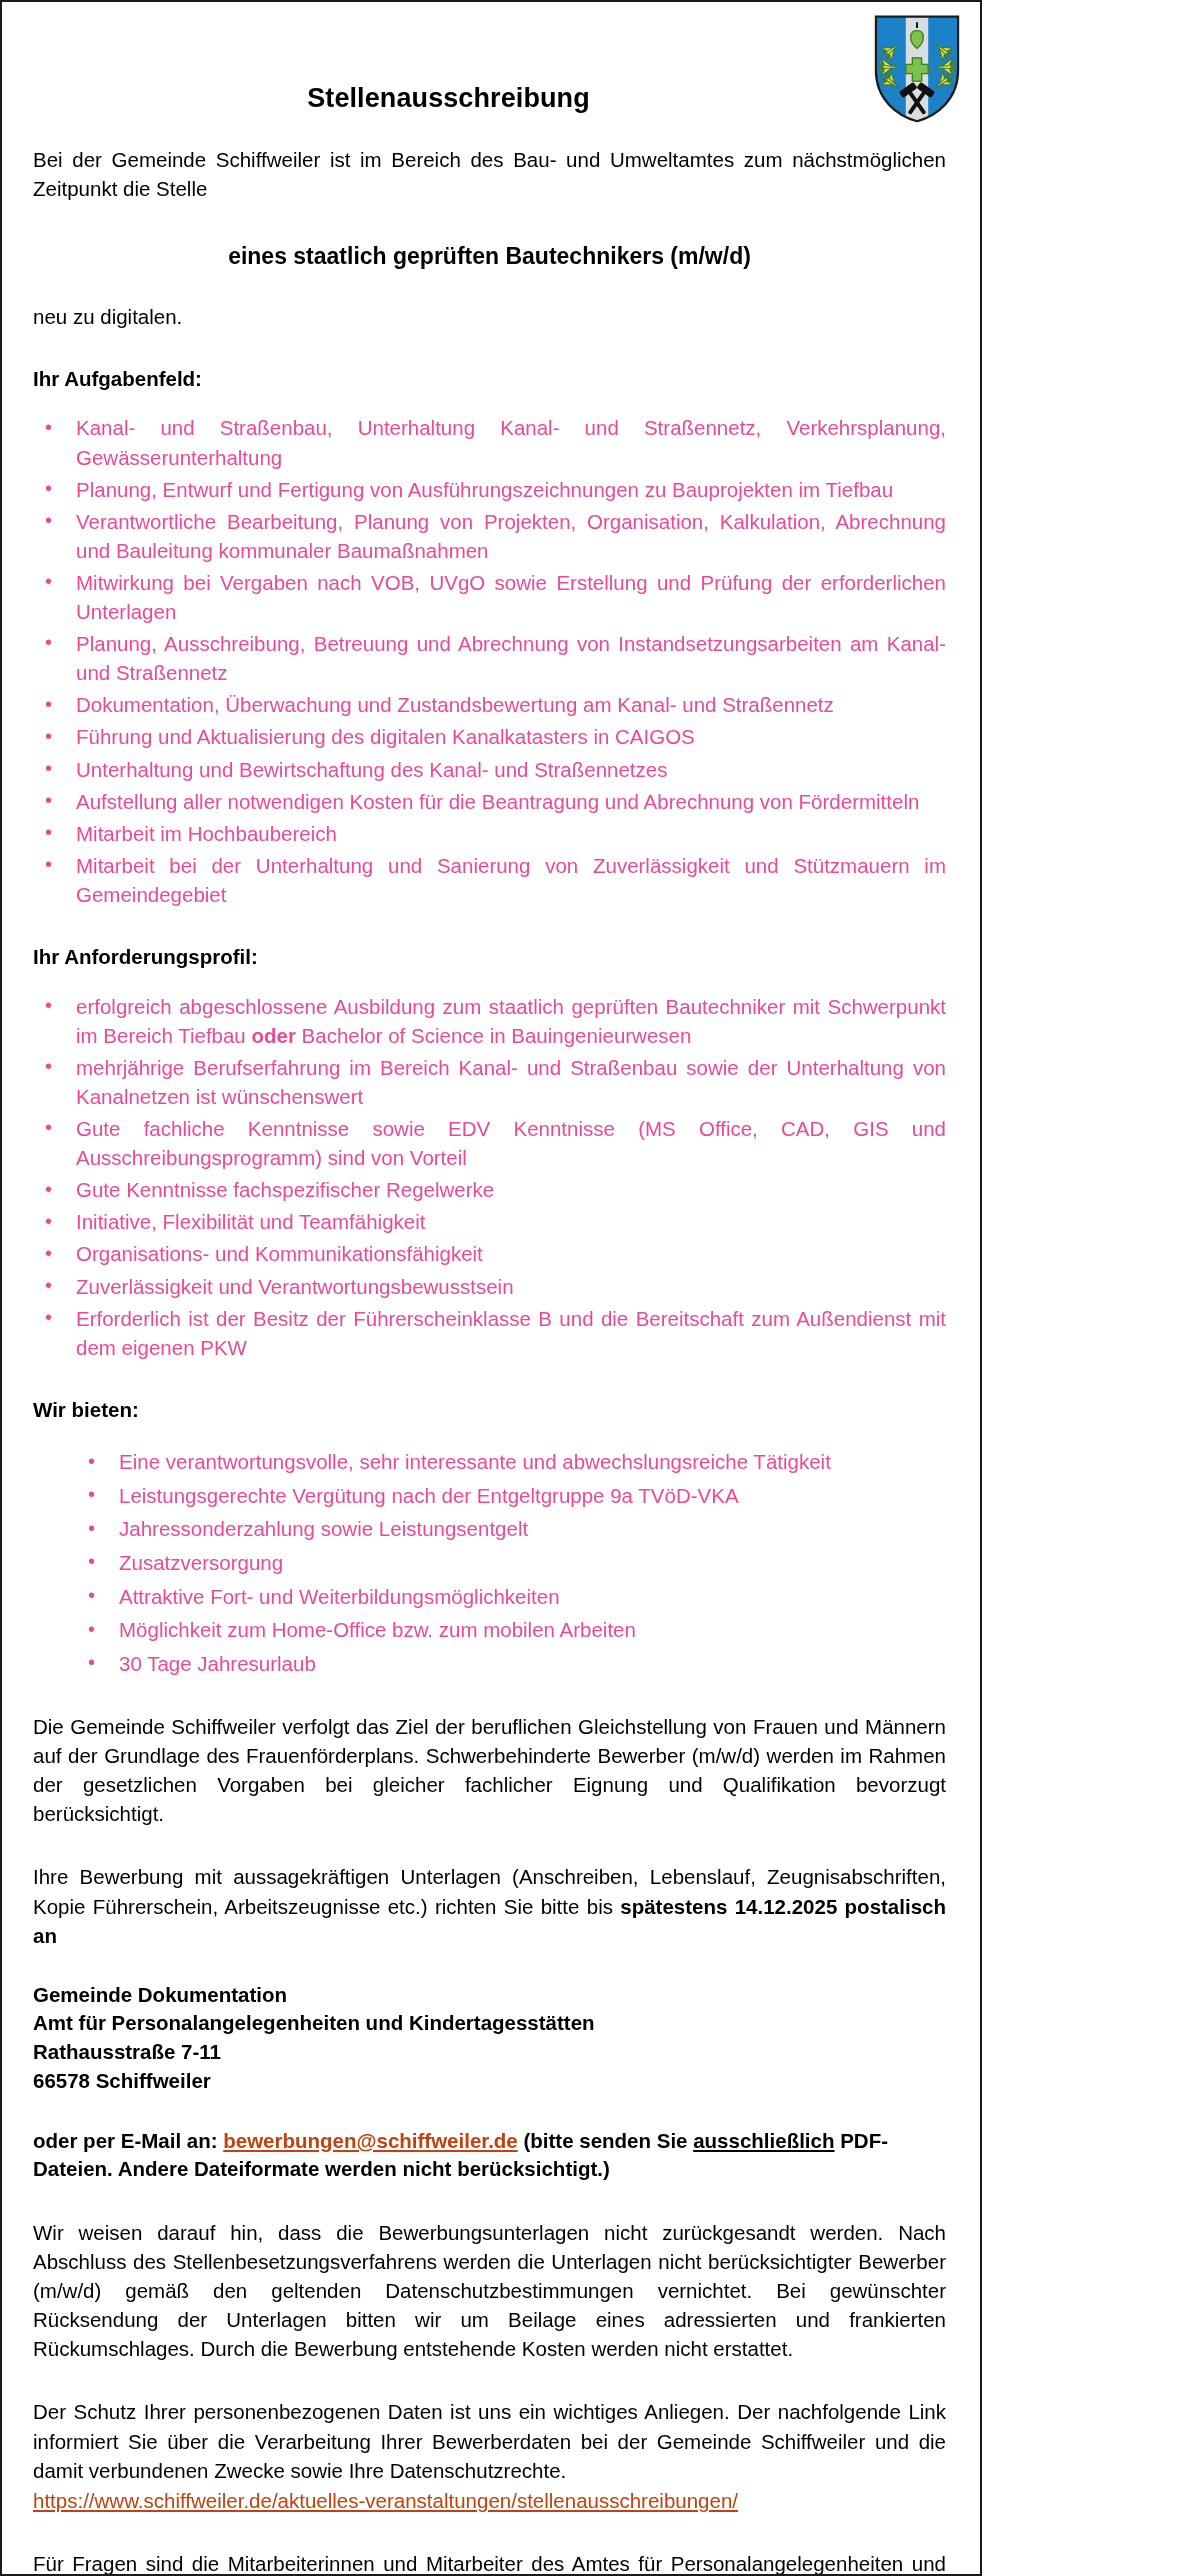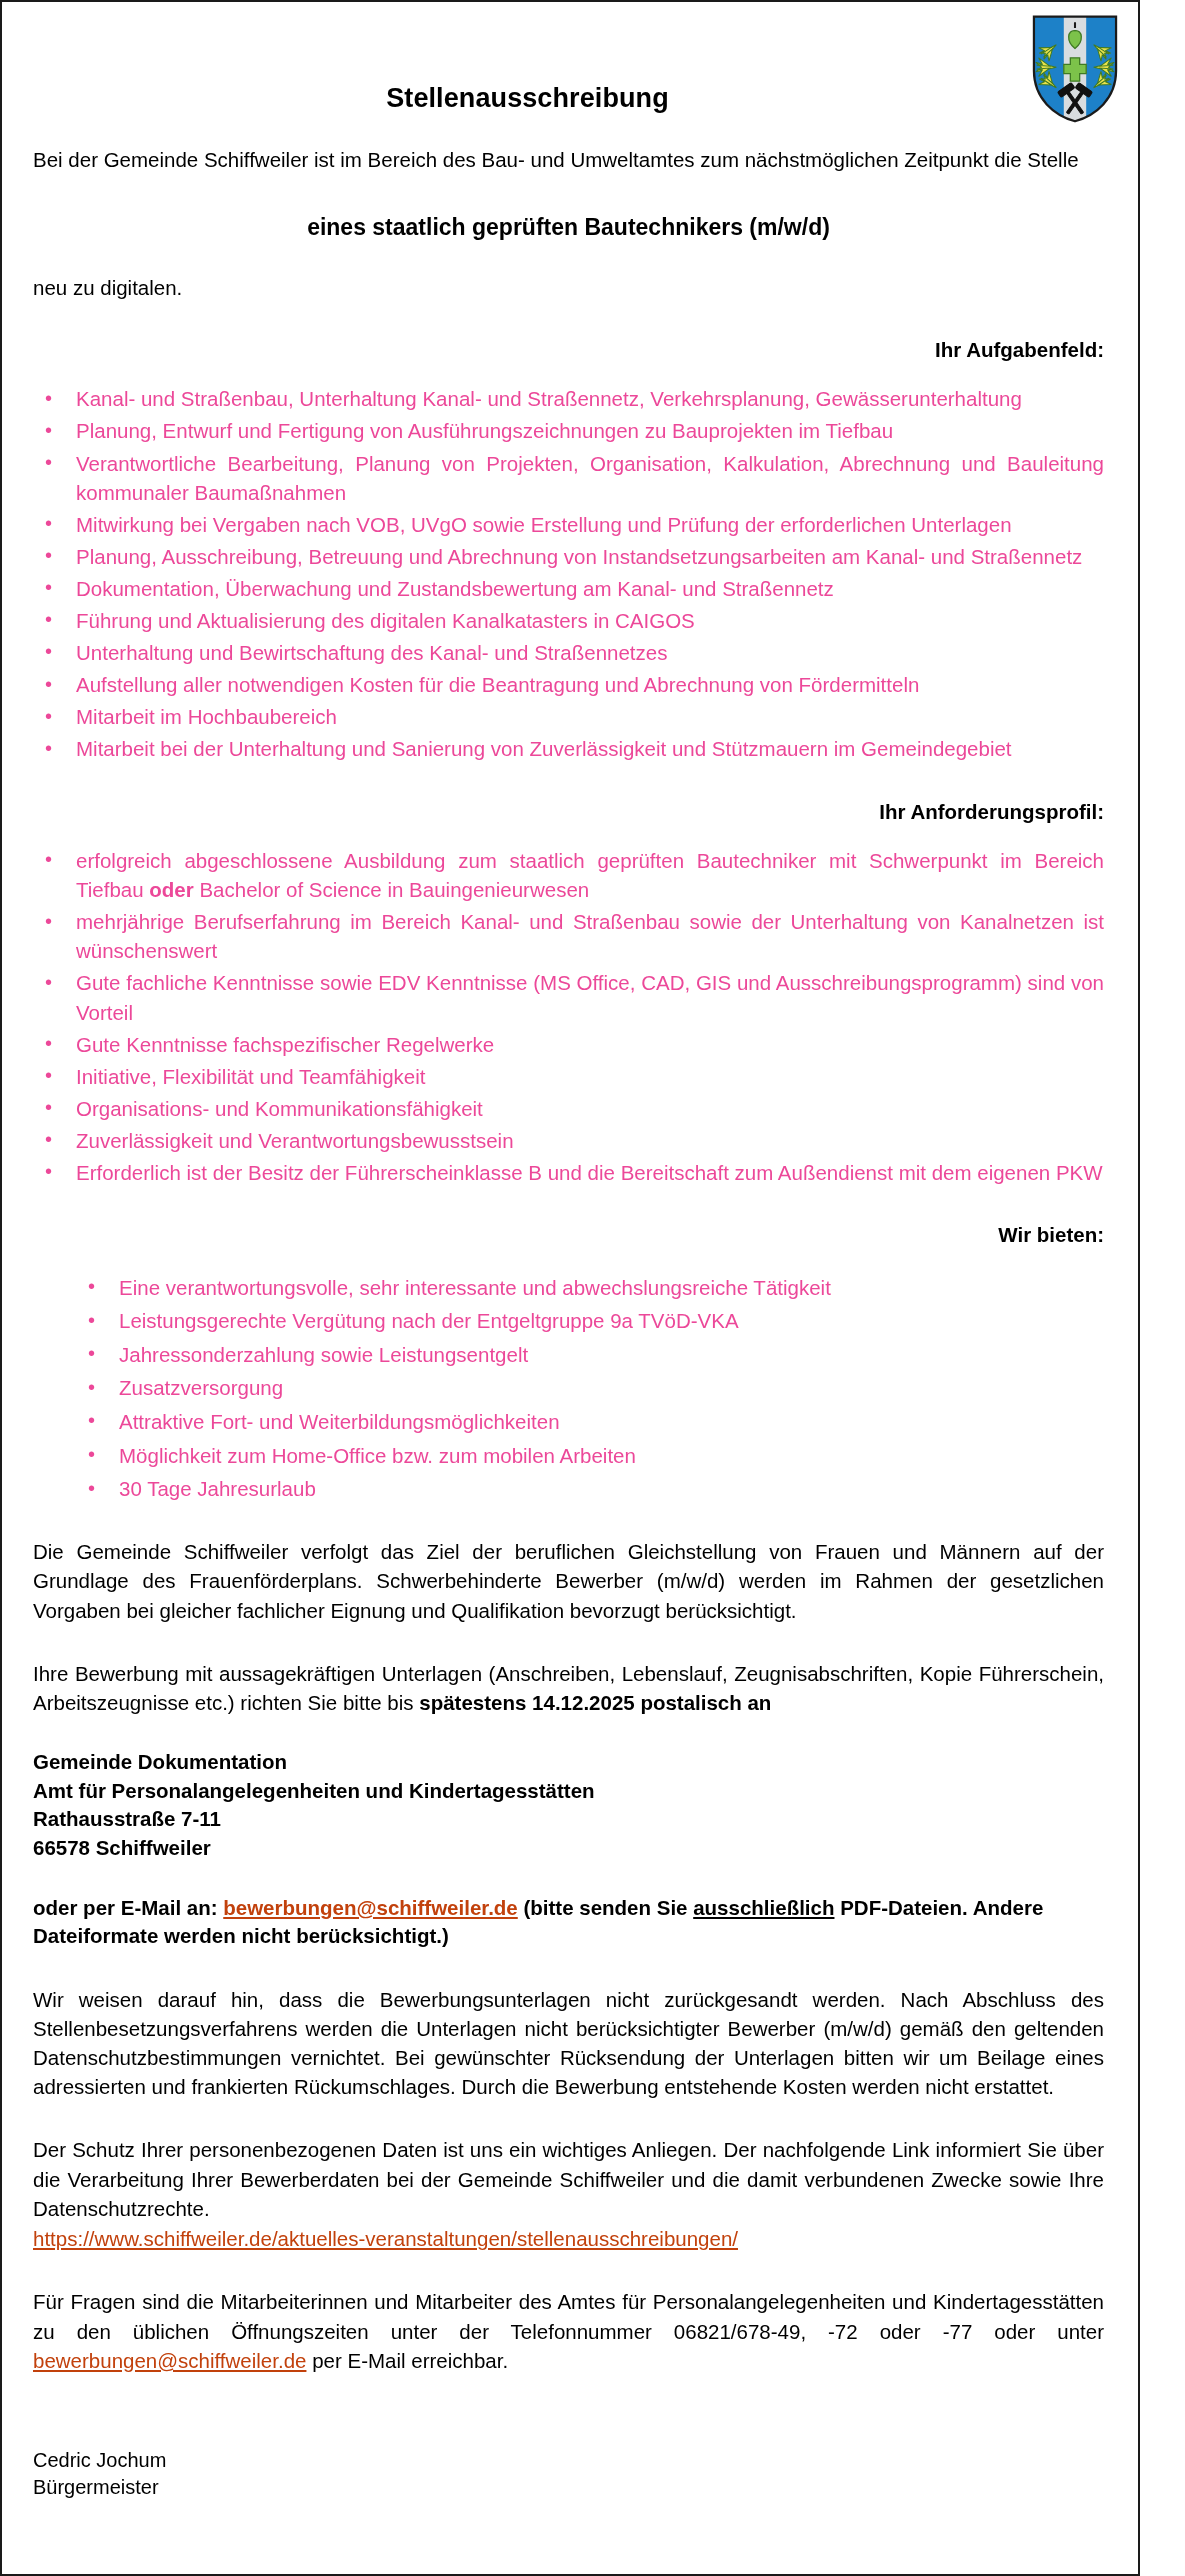--- a/index.html
+++ b/index.html
@@ -4,21 +4,21 @@
 <style>
   html, body {
     margin: 0;
     padding: 0;
     background: #ffffff;
   }
   body {
     font-family: "Liberation Sans", sans-serif;
   }
   .page {
-    width: 1140px;
+    width: 982px;
     height: 2576px;
     box-sizing: border-box;
     background: #ffffff;
     border: 2.2px solid #1a1a1a;
     position: relative;
     overflow: hidden;
   }
   .inner {
     box-sizing: border-box;
     padding: 19.4px 34px 15px 31px;
@@ -58,21 +58,20 @@
     text-align: center;
     font-size: 23px;
     font-weight: bold;
     margin: 39px 0 0 0;
     line-height: 1.3;
   }
   .section-head {
     font-size: 20.5px;
     font-weight: bold;
     margin: 36px 0 0 0;
-    text-align: right;
   }
   .block-bold {
     font-size: 20.5px;
     font-weight: bold;
     line-height: 1.40;
     margin: 31px 0 0 0;
   }
   .signature {
     font-size: 20px;
     line-height: 1.36;

